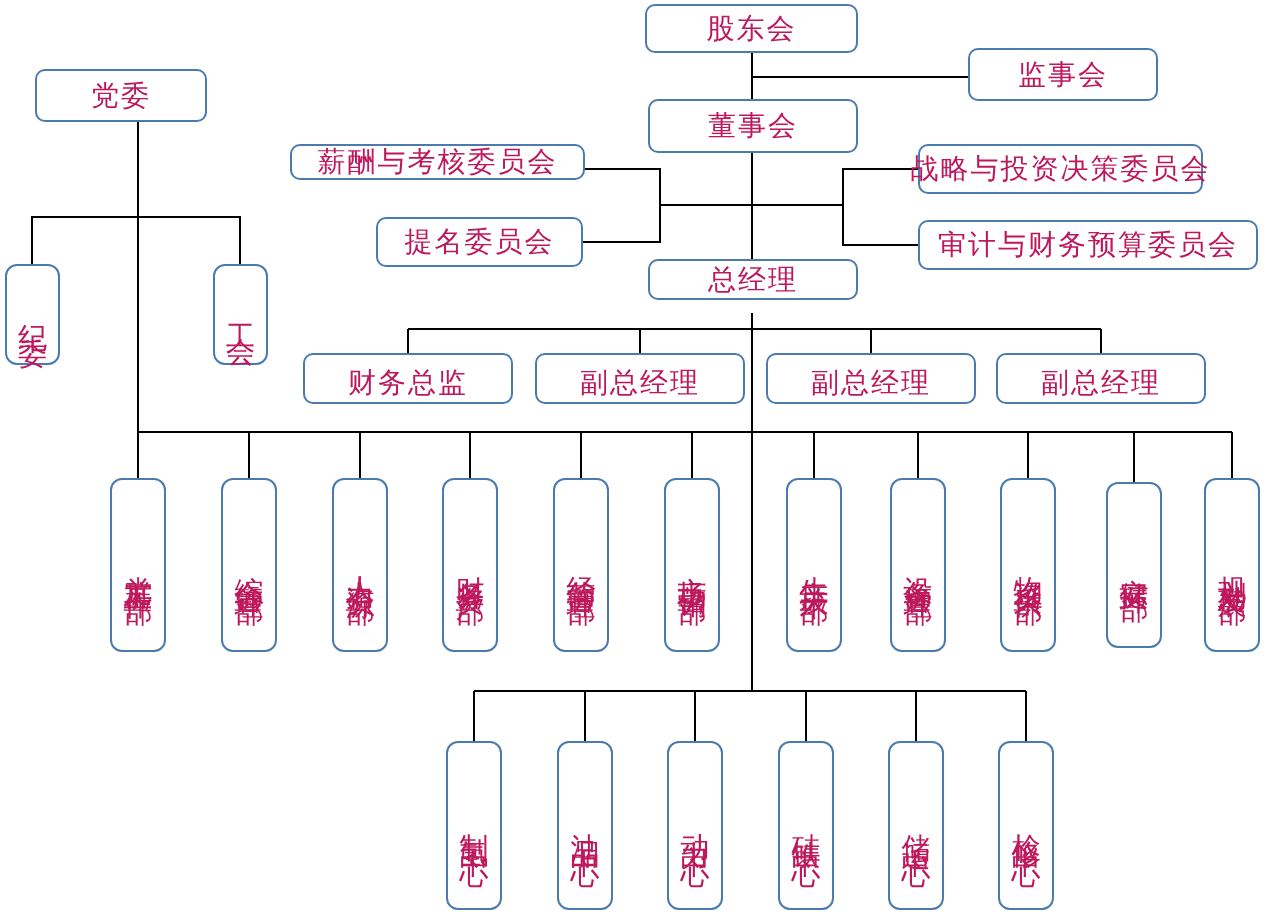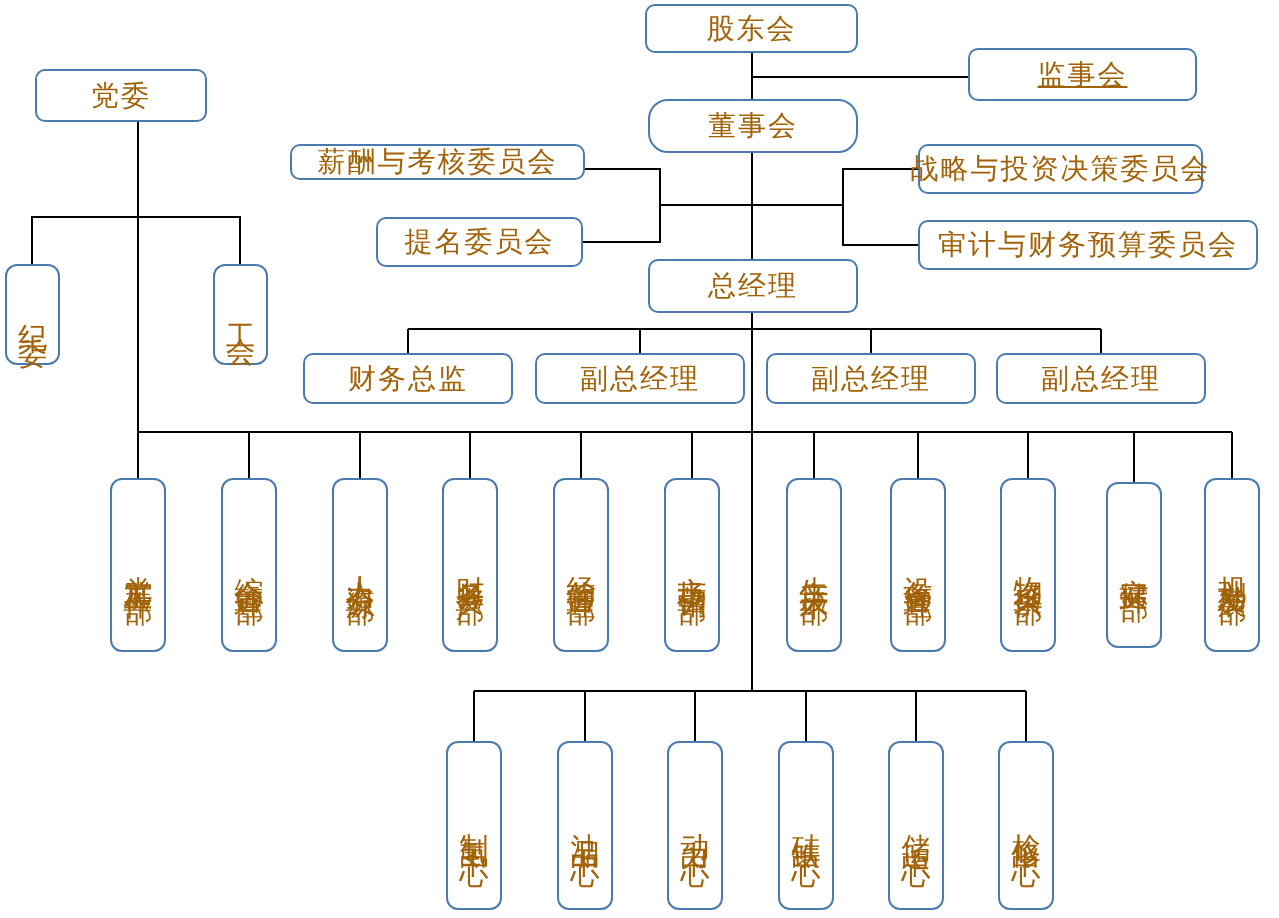--- a/index.html
+++ b/index.html
@@ -1,53 +1,53 @@
 <!DOCTYPE html>
 <html><head>
 <meta charset="utf-8">
 <style>
   html,body{margin:0;padding:0;background:#ffffff;}
   .stage{
     position:relative;
     width:1279px;height:918px;
     background:#ffffff;
     font-family:"Liberation Sans","DejaVu Sans",sans-serif;
-    color:#a16207;
+    color:#be185d;
     overflow:hidden;
   }
   .lines{position:absolute;left:0;top:0;z-index:0;}
   .lines line{stroke:#000000;stroke-width:2;shape-rendering:crispEdges;}
   .node{
     position:absolute;box-sizing:border-box;z-index:1;
     border:2.5px solid #4a7aae;border-radius:10px;background:#ffffff;
     display:flex;align-items:center;justify-content:center;
     font-size:28px;letter-spacing:2px;white-space:nowrap;
   }
   .node-v{
     position:absolute;box-sizing:border-box;z-index:1;
     border:2.5px solid #4a7aae;border-radius:12px;background:#ffffff;
     display:flex;align-items:center;justify-content:center;
     writing-mode:vertical-rl;text-orientation:upright;
     font-size:29px;letter-spacing:5px;line-height:1;
   }
   .two-char{letter-spacing:14px;}
   
   .n-shareholders{left:645px;top:4px;width:213px;height:49px;}
-  .n-supervisory {left:968px;top:48px;width:229px;height:53px;text-decoration:underline;}
-  .n-board       {left:648px;top:99px;width:210px;height:54px;border-radius:20px;}
+  .n-supervisory {left:968px;top:48px;width:190px;height:53px;}
+  .n-board       {left:648px;top:99px;width:210px;height:54px;}
   .n-party       {left:35px; top:69px;width:172px;height:53px;}
   .n-discipline  {left:5px;  top:264px;width:55px;height:101px;}
   .n-union       {left:213px;top:264px;width:55px;height:101px;}
   .n-compensation{left:290px;top:144px;width:295px;height:36px;}
   .n-nomination  {left:376px;top:217px;width:207px;height:50px;}
   .n-strategy    {left:918px;top:144px;width:285px;height:50px;}
   .n-audit       {left:918px;top:220px;width:340px;height:50px;}
-  .n-gm          {left:648px;top:259px;width:210px;height:54px;}
-  
-  .mgmt{top:353px;width:210px;height:51px;}
+  .n-gm          {left:648px;top:259px;width:210px;height:41px;}
+  
+  .mgmt{top:353px;width:210px;height:51px;align-items:flex-end;}
   .mgmt:nth-of-type(1){left:303px;}
   .mgmt:nth-of-type(2){left:535px;}
   .mgmt:nth-of-type(3){left:766px;}
   .mgmt:nth-of-type(4){left:996px;}
   
   .dept{top:478px;width:56px;height:174px;}
   .dept:nth-of-type(1){left:110px;}
   .dept:nth-of-type(2){left:221px;}
   .dept:nth-of-type(3){left:332px;}
   .dept:nth-of-type(4){left:442px;}

